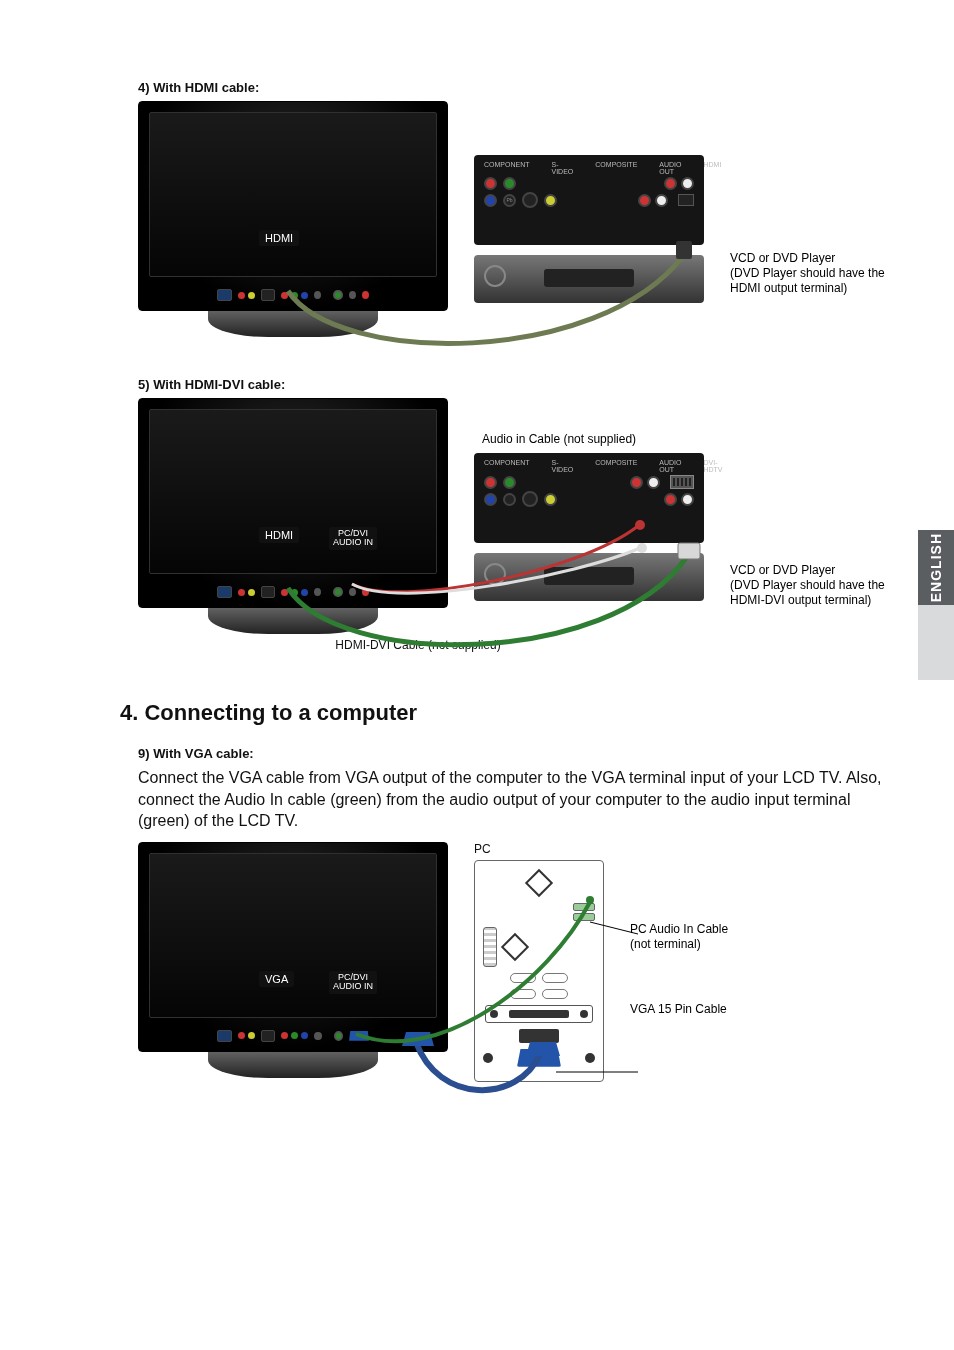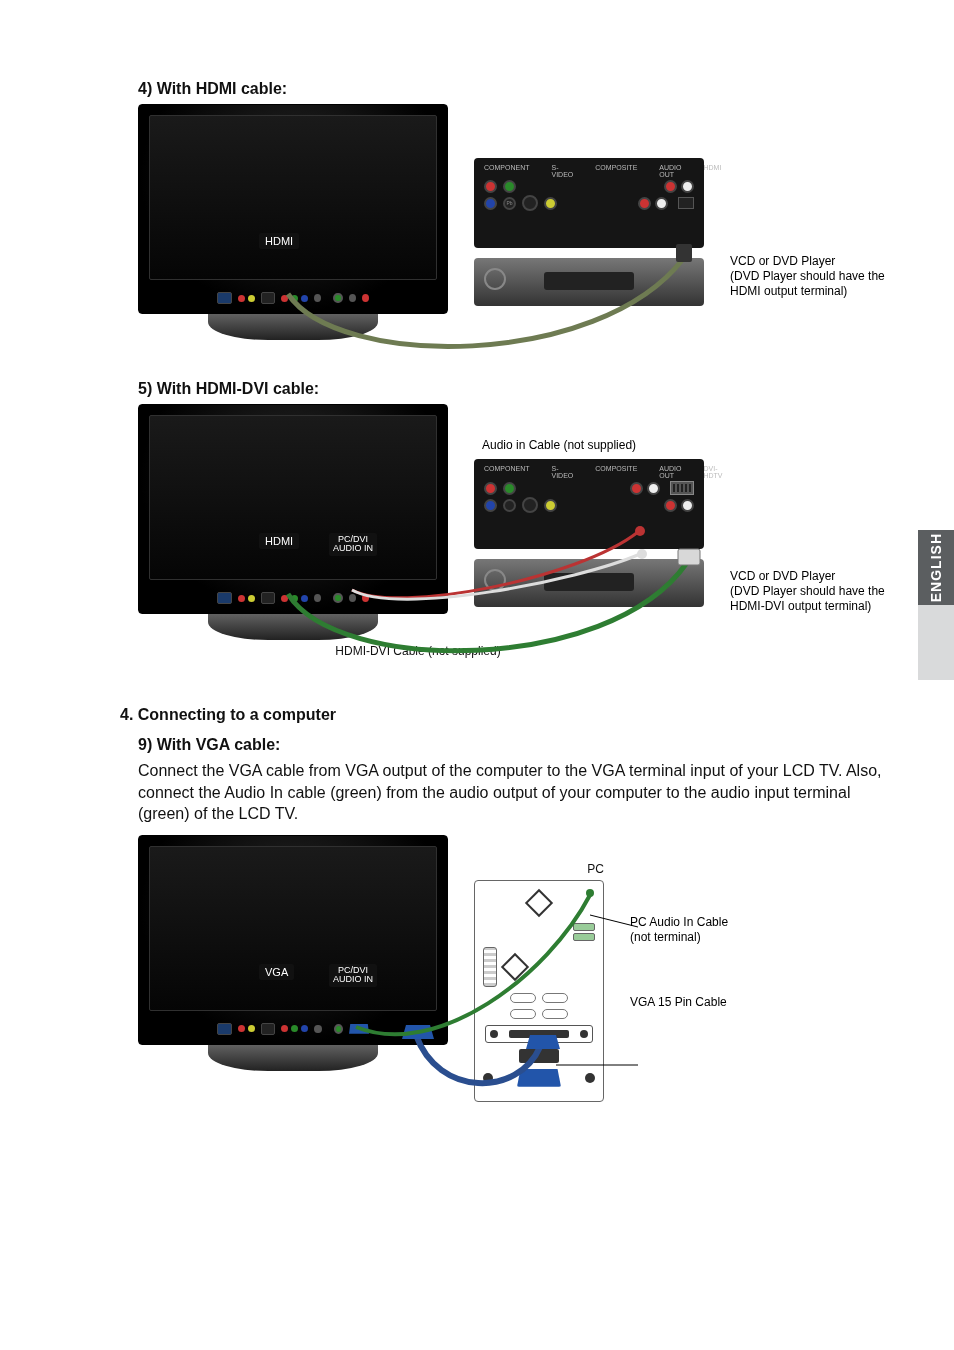--- a/index.html
+++ b/index.html
@@ -2,22 +2,22 @@
 <html><head>
 <meta charset="utf-8">
 <style>
   * { box-sizing: border-box; margin: 0; padding: 0; }
   html, body { width: 954px; height: 1350px; font-family: Arial, Helvetica, sans-serif; color: #111; background: #fff; }
   .page { position: relative; width: 954px; height: 1350px; padding: 80px 60px 40px 120px; }
   .side-tab { position: absolute; right: 0; top: 530px; width: 36px; height: 150px; }
   .side-tab .dark { background: #5b5e60; width: 36px; height: 75px; display:flex; align-items:center; justify-content:center; }
   .side-tab .light { background: #d9dadb; width: 36px; height: 75px; }
   .side-tab .dark span { writing-mode: vertical-rl; transform: rotate(180deg); color: #fff; font-weight: bold; font-size: 14px; letter-spacing: 1px; }
-  .section-title { font-weight: bold; font-size: 16px; margin-bottom: 6px; }
-  .h4 { font-weight: bold; font-size: 16px; margin-top: 22px; margin-bottom: 12px; }
+  .section-title { font-weight: bold; font-size: 13px; margin-bottom: 6px; }
+  .h4 { font-weight: bold; font-size: 22px; margin-top: 22px; margin-bottom: 20px; }
   .body-text { font-size: 16px; line-height: 1.35; margin-left: 18px; margin-right: 10px; }
   .figure-wrap { margin-left: 18px; margin-top: 4px; }
   .figure { position: relative; background: #fff; }
   .tv-body { position: relative; width: 310px; height: 210px; background: radial-gradient(ellipse at 50% 35%, #2b2b2b 0%, #000 70%); border-radius: 4px; border: 1px solid #000; }
   .tv-screen { position: absolute; left: 10px; top: 10px; right: 10px; height: 165px; background: linear-gradient(180deg,#1a1a1a,#050505); border: 1px solid #303030; border-radius: 2px; }
   .tv-grille { position:absolute; left:10px; right:10px; top:13px; height:22px; background: repeating-linear-gradient(0deg,#2a2a2a 0 2px,#111 2px 4px); opacity:.6;}
   .tv-controls { position:absolute; left:78px; bottom:4px; right:78px; height:22px; display:flex; align-items:center; gap:6px; }
   .tv-controls .sq { width:16px; height:12px; background:#222; border:1px solid #444; border-radius:2px; }
   .tv-controls .dot { width:8px; height:8px; border-radius:50%; }
   .tv-stand { width: 170px; height: 28px; margin: -2px auto 0; background: linear-gradient(180deg,#666,#222); border-radius: 0 0 60px 60px / 0 0 18px 18px; }
@@ -250,21 +250,21 @@
                 </div>
               <div class="dot" style="background:#555"></div>
               <div style="flex:1"></div>
               <div class="dot" style="background:#2a8a2a;border:2px solid #555;width:10px;height:10px"></div>
               <div style="width:22px;height:10px;background:#2255aa;clip-path:polygon(6% 0,94% 0,100% 100%,0 100%)"></div>
             </div>
           </div>
           <div class="tv-stand"></div>
         </div>
 
-        <div style="padding-top:0px; text-align:right;margin-top:27px;">
+        <div style="padding-top:0px; text-align:left;">
           <div style="font-size:12px; margin-bottom:4px;">PC</div>
           <div class="pc-box">
             <div style="width:20px;height:20px;border:2px solid #333;transform:rotate(45deg);margin:4px 0;"></div>
             <div style="align-self:flex-end; display:flex; flex-direction:column; gap:2px;">
               <div style="width:22px;height:8px;border:1px solid #666;border-radius:2px;background:#9c9"></div>
               <div style="width:22px;height:8px;border:1px solid #666;border-radius:2px;background:#9c9"></div>
             </div>
             <div style="display:flex;gap:8px;align-items:center;width:100%;">
               <div style="width:14px;height:40px;border:1px solid #666;border-radius:3px;background:repeating-linear-gradient(0deg,#ccc 0 3px,#fff 3px 6px)"></div>
               <div style="width:20px;height:20px;border:2px solid #333;transform:rotate(45deg);"></div>

